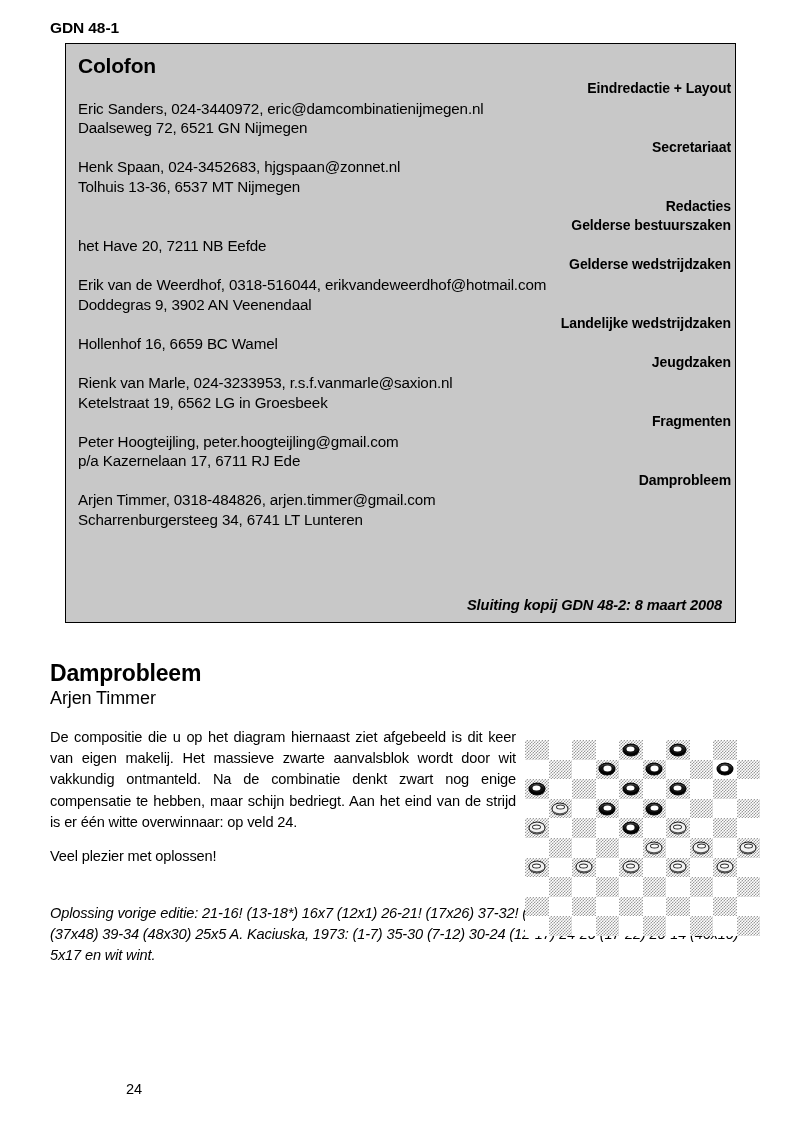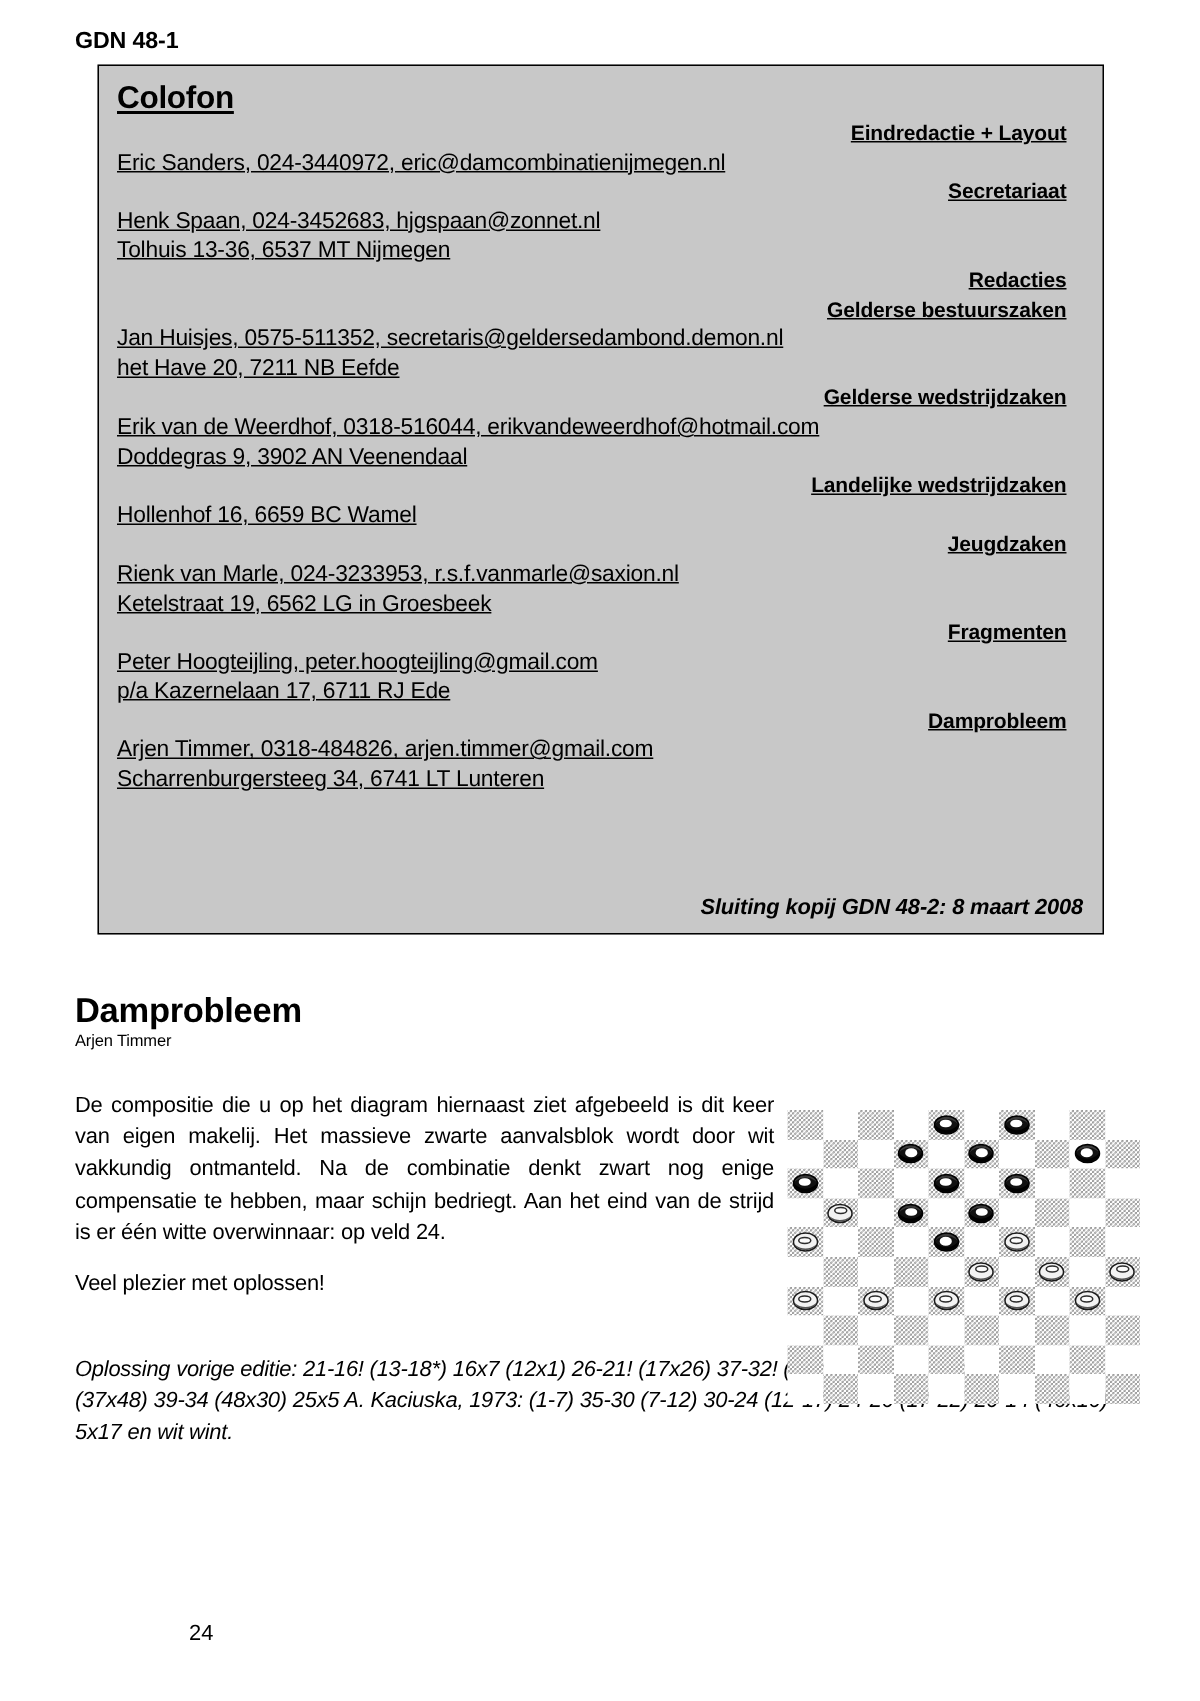--- a/index.html
+++ b/index.html
@@ -41,22 +41,21 @@
     width: 671px;
     height: 580px;
     background: #c8c8c8;
     border: 1.5px solid #000000;
     box-sizing: border-box;
   }
   .colofon-inner {
     position: absolute;
     left: 12px;
     top: 9px;
-    right: 24px;
-    text-decoration: underline;
+    right: 4px;
   }
   .colofon-title {
     font-size: 21px;
     font-weight: bold;
     line-height: 25px;
     margin-bottom: 1px;
     letter-spacing: -0.2px;
   }
   .col-head {
     font-size: 14px;
@@ -88,21 +87,21 @@
     left: 50px;
     top: 660px;
     font-size: 23px;
     font-weight: bold;
     letter-spacing: -0.2px;
   }
   .article-author {
     position: absolute;
     left: 50px;
     top: 688px;
-    font-size: 11px;
+    font-size: 18px;
     letter-spacing: -0.1px;
   }
 
   .body-col {
     position: absolute;
     left: 50px;
     top: 727px;
     width: 466px;
     font-size: 14.6px;
     line-height: 21.2px;
@@ -212,26 +211,26 @@
 <div class="page">
 
   <div class="running-head">GDN 48-1</div>
 
   <div class="colofon-box">
     <div class="colofon-inner">
       <div class="colofon-title">Colofon</div>
       <div id="colofon-entries">
           <div class="col-head">Eindredactie + Layout</div>
           <div class="col-line">Eric Sanders, 024-3440972, eric@damcombinatienijmegen.nl</div>
+          <div class="col-line">Daalseweg 72, 6521 GN Nijmegen</div>
           <div class="col-head">Secretariaat</div>
           <div class="col-line">Henk Spaan, 024-3452683, hjgspaan@zonnet.nl</div>
           <div class="col-line">Tolhuis 13-36, 6537 MT Nijmegen</div>
           <div class="col-head">Redacties</div>
           <div class="col-head">Gelderse bestuurszaken</div>
-          <div class="col-line">Jan Huisjes, 0575-511352, secretaris@geldersedambond.demon.nl</div>
           <div class="col-line">het Have 20, 7211 NB Eefde</div>
           <div class="col-head">Gelderse wedstrijdzaken</div>
           <div class="col-line">Erik van de Weerdhof, 0318-516044, erikvandeweerdhof@hotmail.com</div>
           <div class="col-line">Doddegras 9, 3902 AN Veenendaal</div>
           <div class="col-head">Landelijke wedstrijdzaken</div>
           <div class="col-line">Hollenhof 16, 6659 BC Wamel</div>
           <div class="col-head">Jeugdzaken</div>
           <div class="col-line">Rienk van Marle, 024-3233953, r.s.f.vanmarle@saxion.nl</div>
           <div class="col-line">Ketelstraat 19, 6562 LG in Groesbeek</div>
           <div class="col-head">Fragmenten</div>

